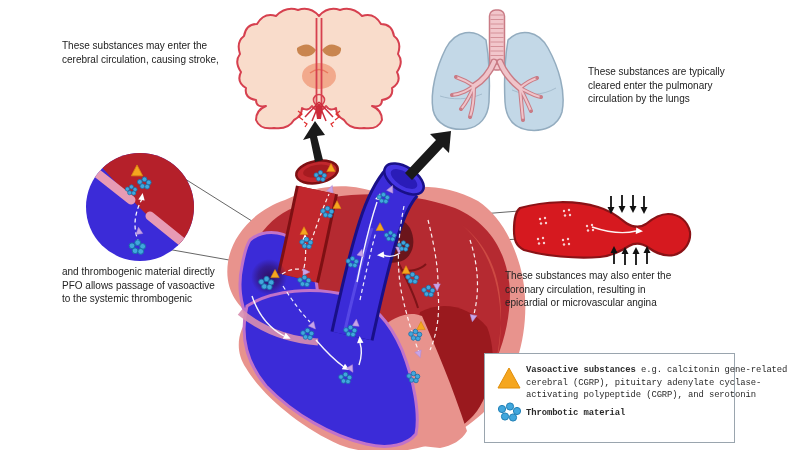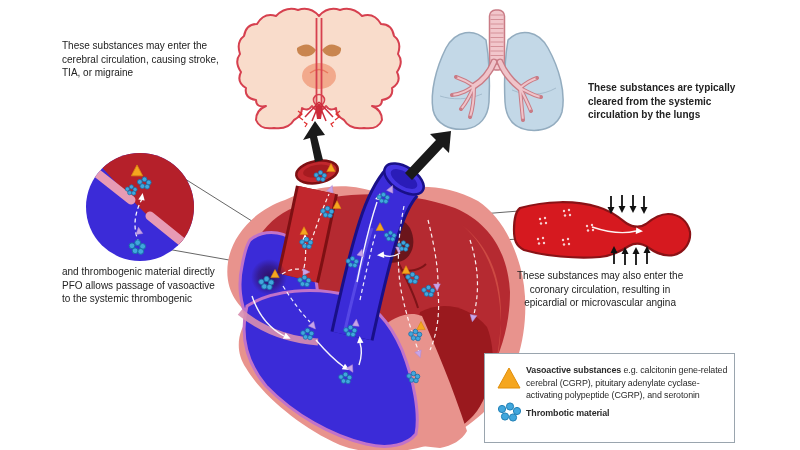--- a/index.html
+++ b/index.html
@@ -4,21 +4,21 @@
 <style>
   html,body{margin:0;padding:0;background:#fff;}
   #canvas{position:relative;width:800px;height:450px;background:#ffffff;overflow:hidden;
           font-family:"Liberation Sans", sans-serif;color:#2a2a2a;}
   #art{position:absolute;left:0;top:0;}
   .note{position:absolute;font-size:10px;line-height:13.5px;color:#222;}
   .note div{white-space:nowrap;}
   #legend-box{position:absolute;left:484px;top:353px;width:251px;height:90px;
               border:1.2px solid #9aa5ae;background:#fff;box-sizing:border-box;}
   .legend-icon{position:absolute;left:10px;width:28px;height:26px;}
-  .legend-text{position:absolute;left:41px;font-size:8.9px;line-height:12.5px;letter-spacing:-0.1px;}
+  .legend-text{position:absolute;left:41px;font-size:8.9px;line-height:12.5px;letter-spacing:-0.1px;font-family:Liberation Mono, monospace;}
   .legend-text div{white-space:nowrap;}
   .b{font-weight:bold;}
 </style>
 </head>
 <body>
 
 <div id="canvas">
 
 <svg id="art" width="800" height="450" viewBox="0 0 800 450">
   <defs>
@@ -295,36 +295,35 @@
     </g>
   </g>
 
   <path fill="#1A1A1A" d="M 315,121 L 303,140 L 310,138 L 315,162 L 323,160 L 317,136 L 325,135 Z"></path>
   <path fill="#1A1A1A" d="M 451,131 L 430,134 L 436,140 L 405,173 L 412,180 L 443,147 L 449,153 Z"></path>
 </svg>
 
 <div class="note" style="left:62px;top:39px;">
   <div>These substances may enter the</div>
   <div>cerebral circulation, causing stroke,</div>
-  <div>TIA, or migraine</div>
-</div>
-
-<div class="note" style="left:588px;top:81px;font-weight:bold;">
+</div>
+
+<div class="note" style="left:588px;top:65px;">
   <div>These substances are typically</div>
-  <div>cleared from the systemic</div>
+  <div>cleared enter the pulmonary</div>
   <div>circulation by the lungs</div>
 </div>
 
 <div class="note" style="left:62px;top:265px;">
   <div>and thrombogenic material directly</div>
   <div>PFO allows passage of vasoactive</div>
   <div>to the systemic thrombogenic</div>
 </div>
 
-<div class="note" style="left:517px;top:269px;text-align:center;">
+<div class="note" style="left:505px;top:269px;">
   <div>These substances may also enter the</div>
   <div>coronary circulation, resulting in</div>
   <div>epicardial or microvascular angina</div>
 </div>
 
 <div id="legend-box">
   <svg class="legend-icon" style="top:11px;" viewBox="0 0 28 26">
     <polygon points="14,3 25,23 3,23" fill="#F5A61F" stroke="#E08E0B" stroke-width="1"></polygon>
   </svg>
   <svg class="legend-icon" style="top:47px;" viewBox="0 0 28 26">

